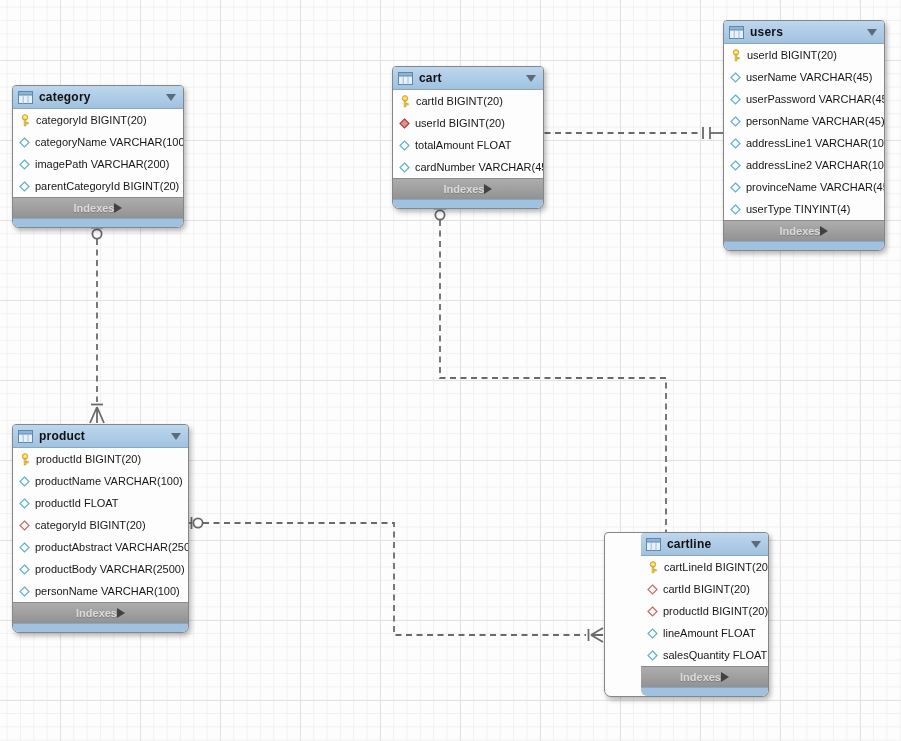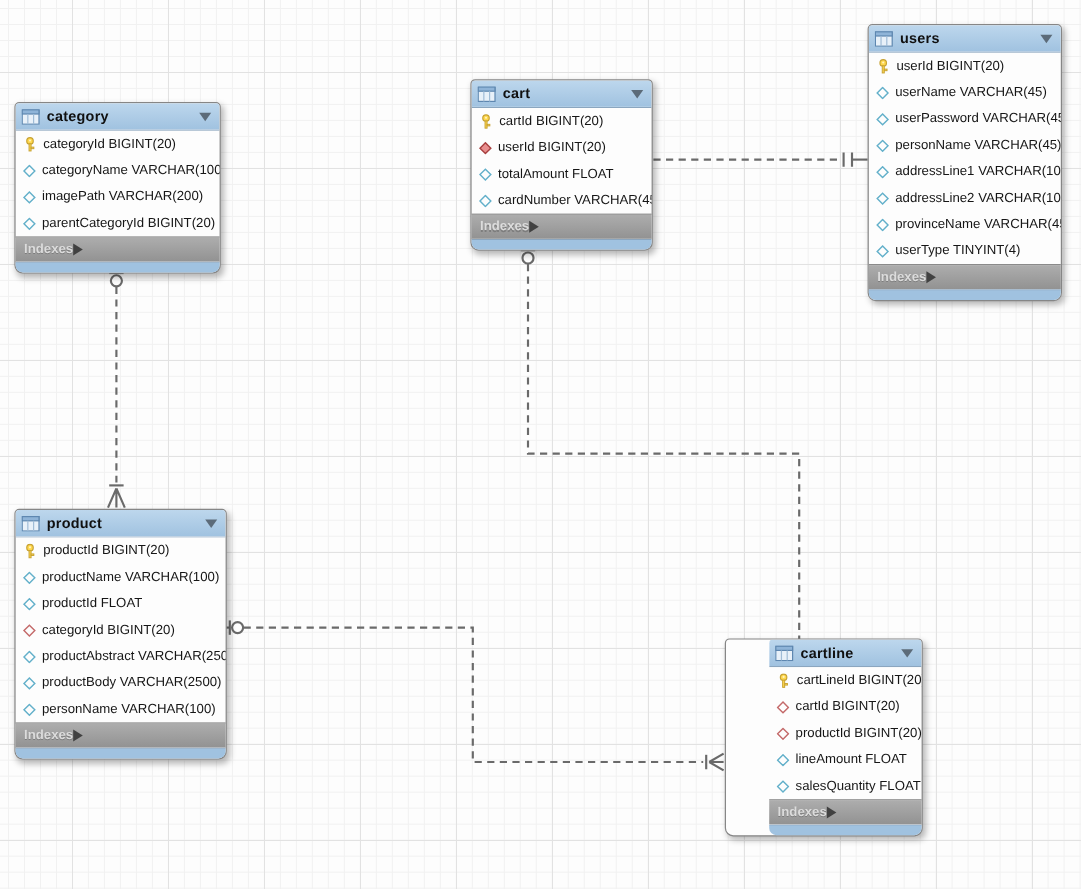--- a/index.html
+++ b/index.html
@@ -26,21 +26,21 @@
     background:linear-gradient(#bdd7ed,#a0c2e0);
     border-bottom:1px solid #8ba6bf;border-radius:3px 3px 0 0;
   }
   .ticon{display:flex;align-items:center;}
   .ttitle{flex:1;font-size:12px;font-weight:bold;color:#101010;letter-spacing:0.2px;}
   .tarrow{width:0;height:0;border-left:5px solid transparent;border-right:5px solid transparent;
     border-top:7px solid #5c6b79;margin-right:2px;}
   .trow{height:22px;display:flex;align-items:center;gap:5px;padding:0 4px 0 6px;
     font-size:11px;color:#161616;white-space:nowrap;overflow:hidden;text-align:right;}
   .tfoot{
-    height:20px;display:flex;align-items:center;justify-content:flex-start;padding:0 7px;
+    height:20px;display:flex;align-items:center;justify-content:center;padding:0 7px;
     background:linear-gradient(#adadad,#929292);
     border-top:1px solid #8a8a8a;
   }
   .tfoot .flabel{font-size:11px;font-weight:bold;color:#dcdcdc;text-shadow:0 1px 0 #7d7d7d;}
   .tfoot .farrow{width:0;height:0;border-top:5px solid transparent;border-bottom:5px solid transparent;
     border-left:8px solid #414141;}
   .tstrip{height:8px;background:#a0c2e0;border-radius:0 0 6px 6px;border-top:1px solid #8ba6bf;}
 </style>
 </head>
 <body>

